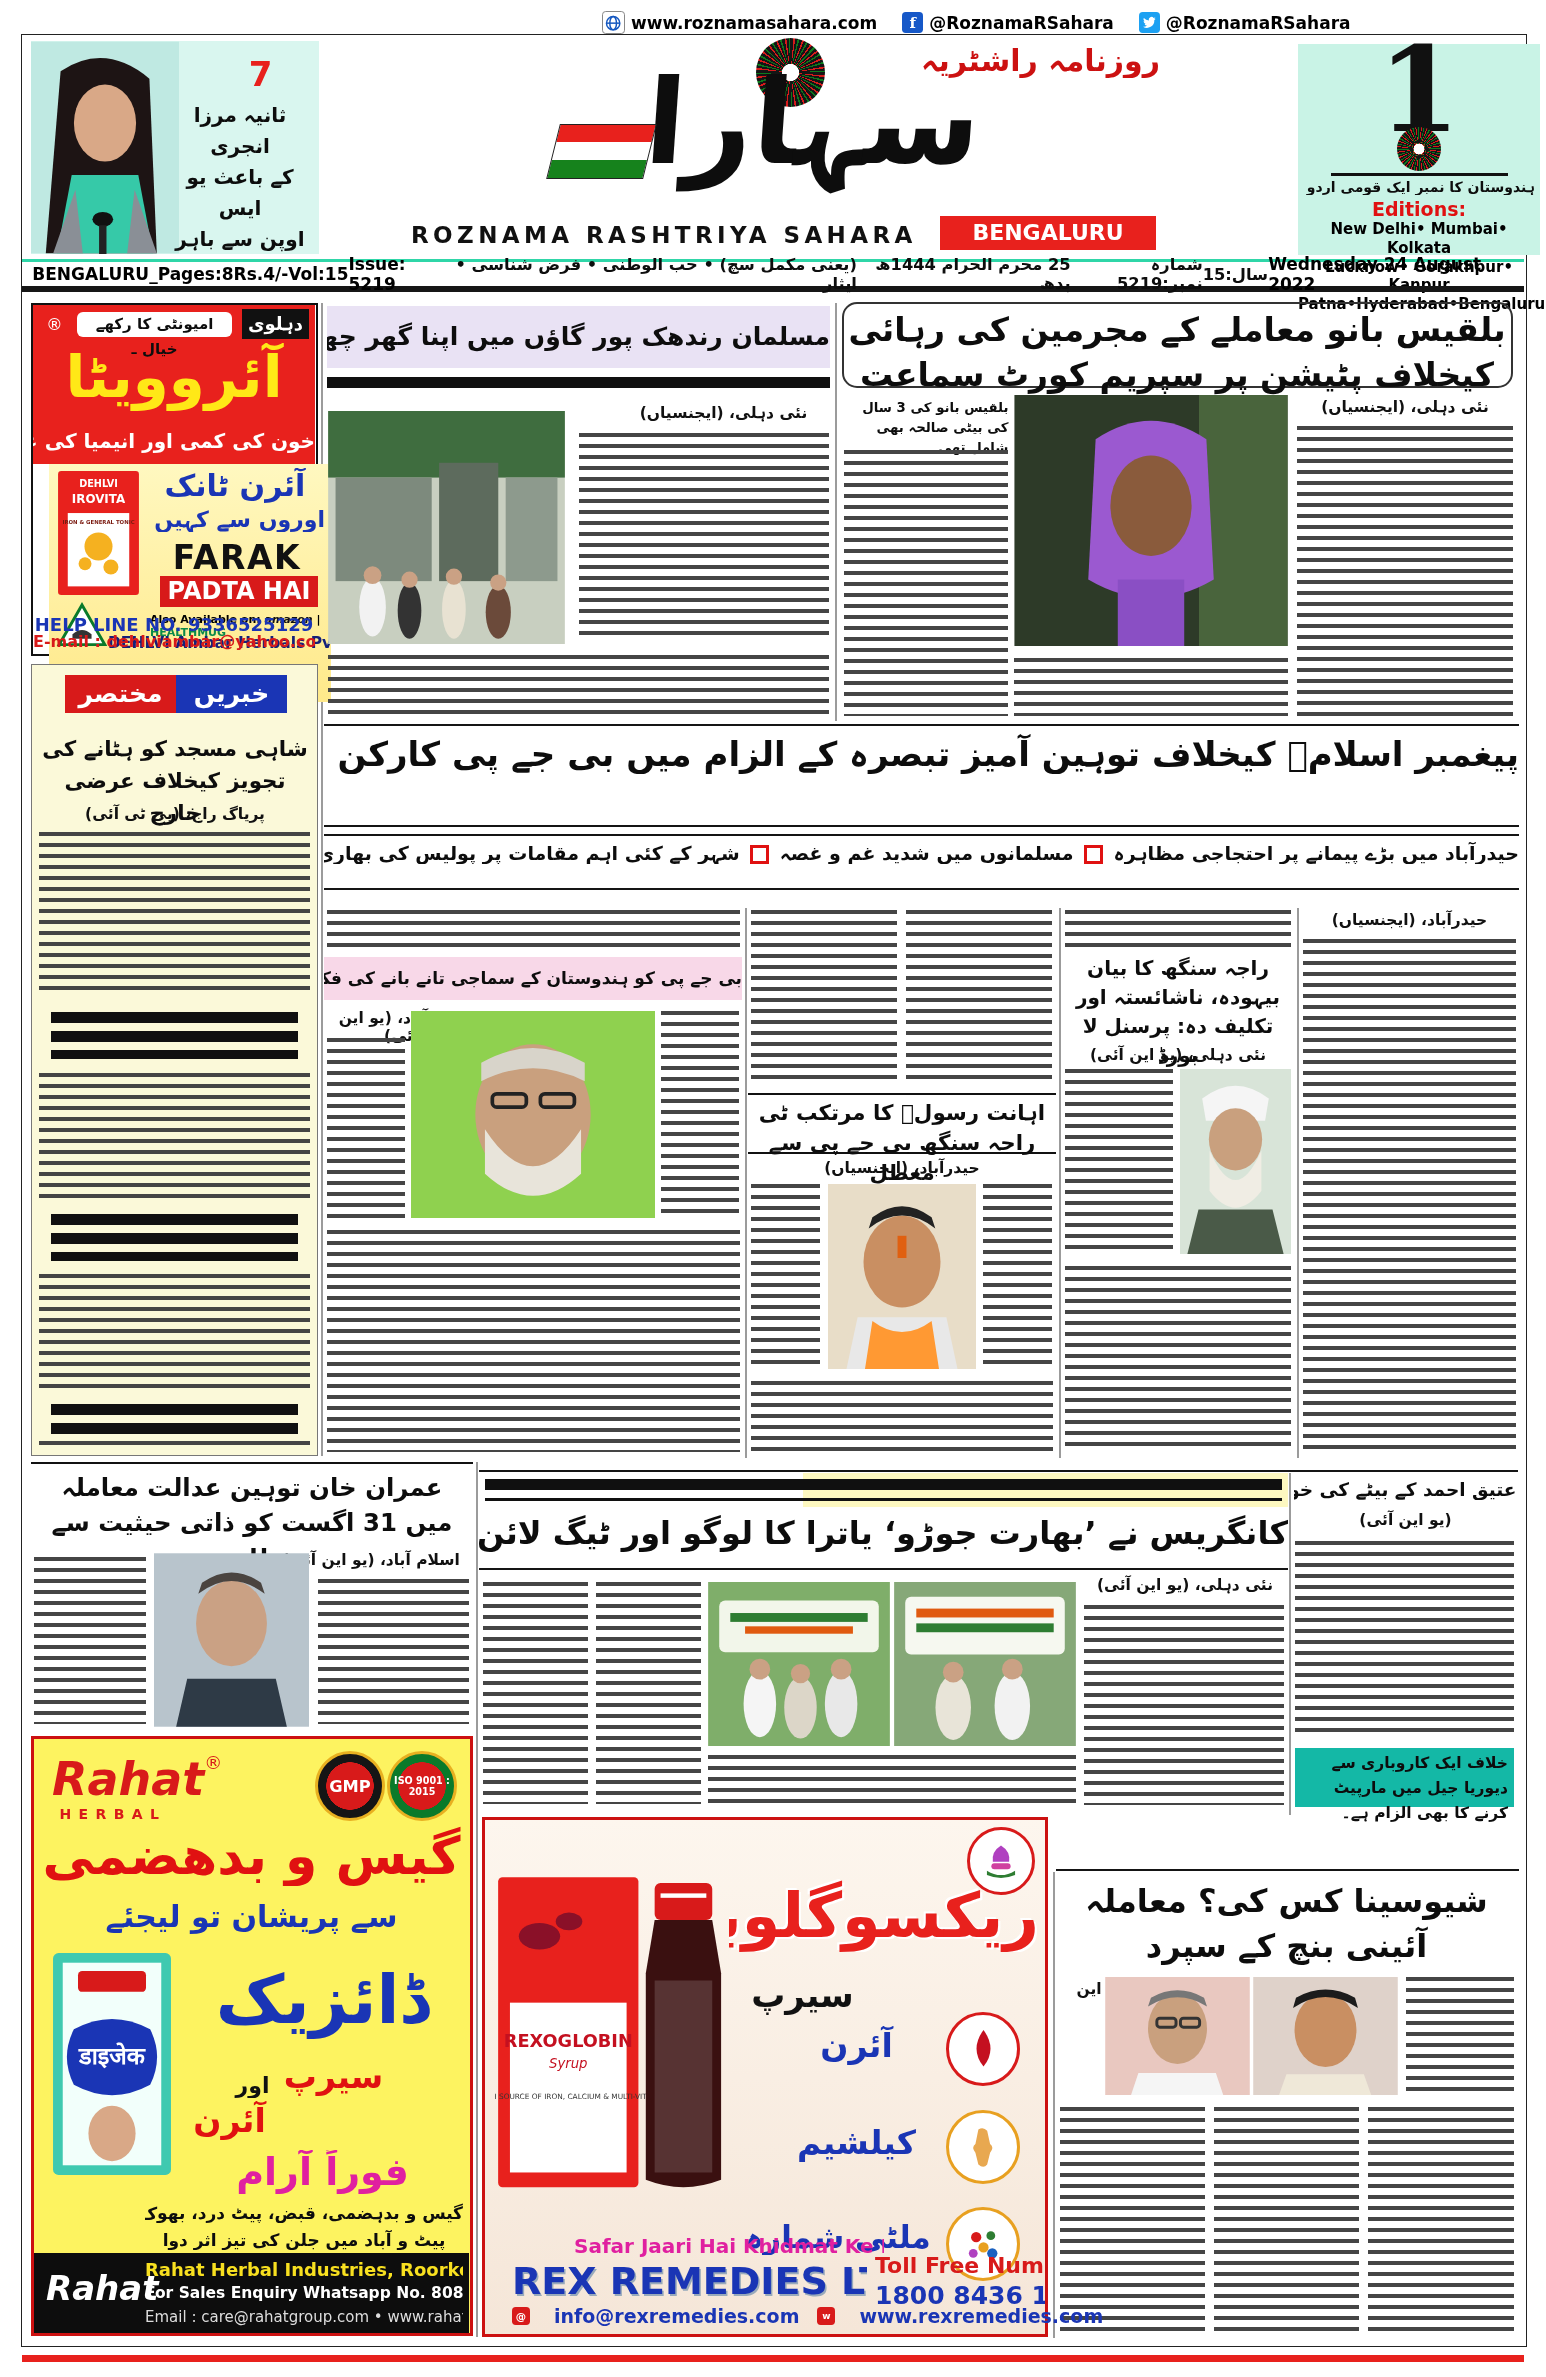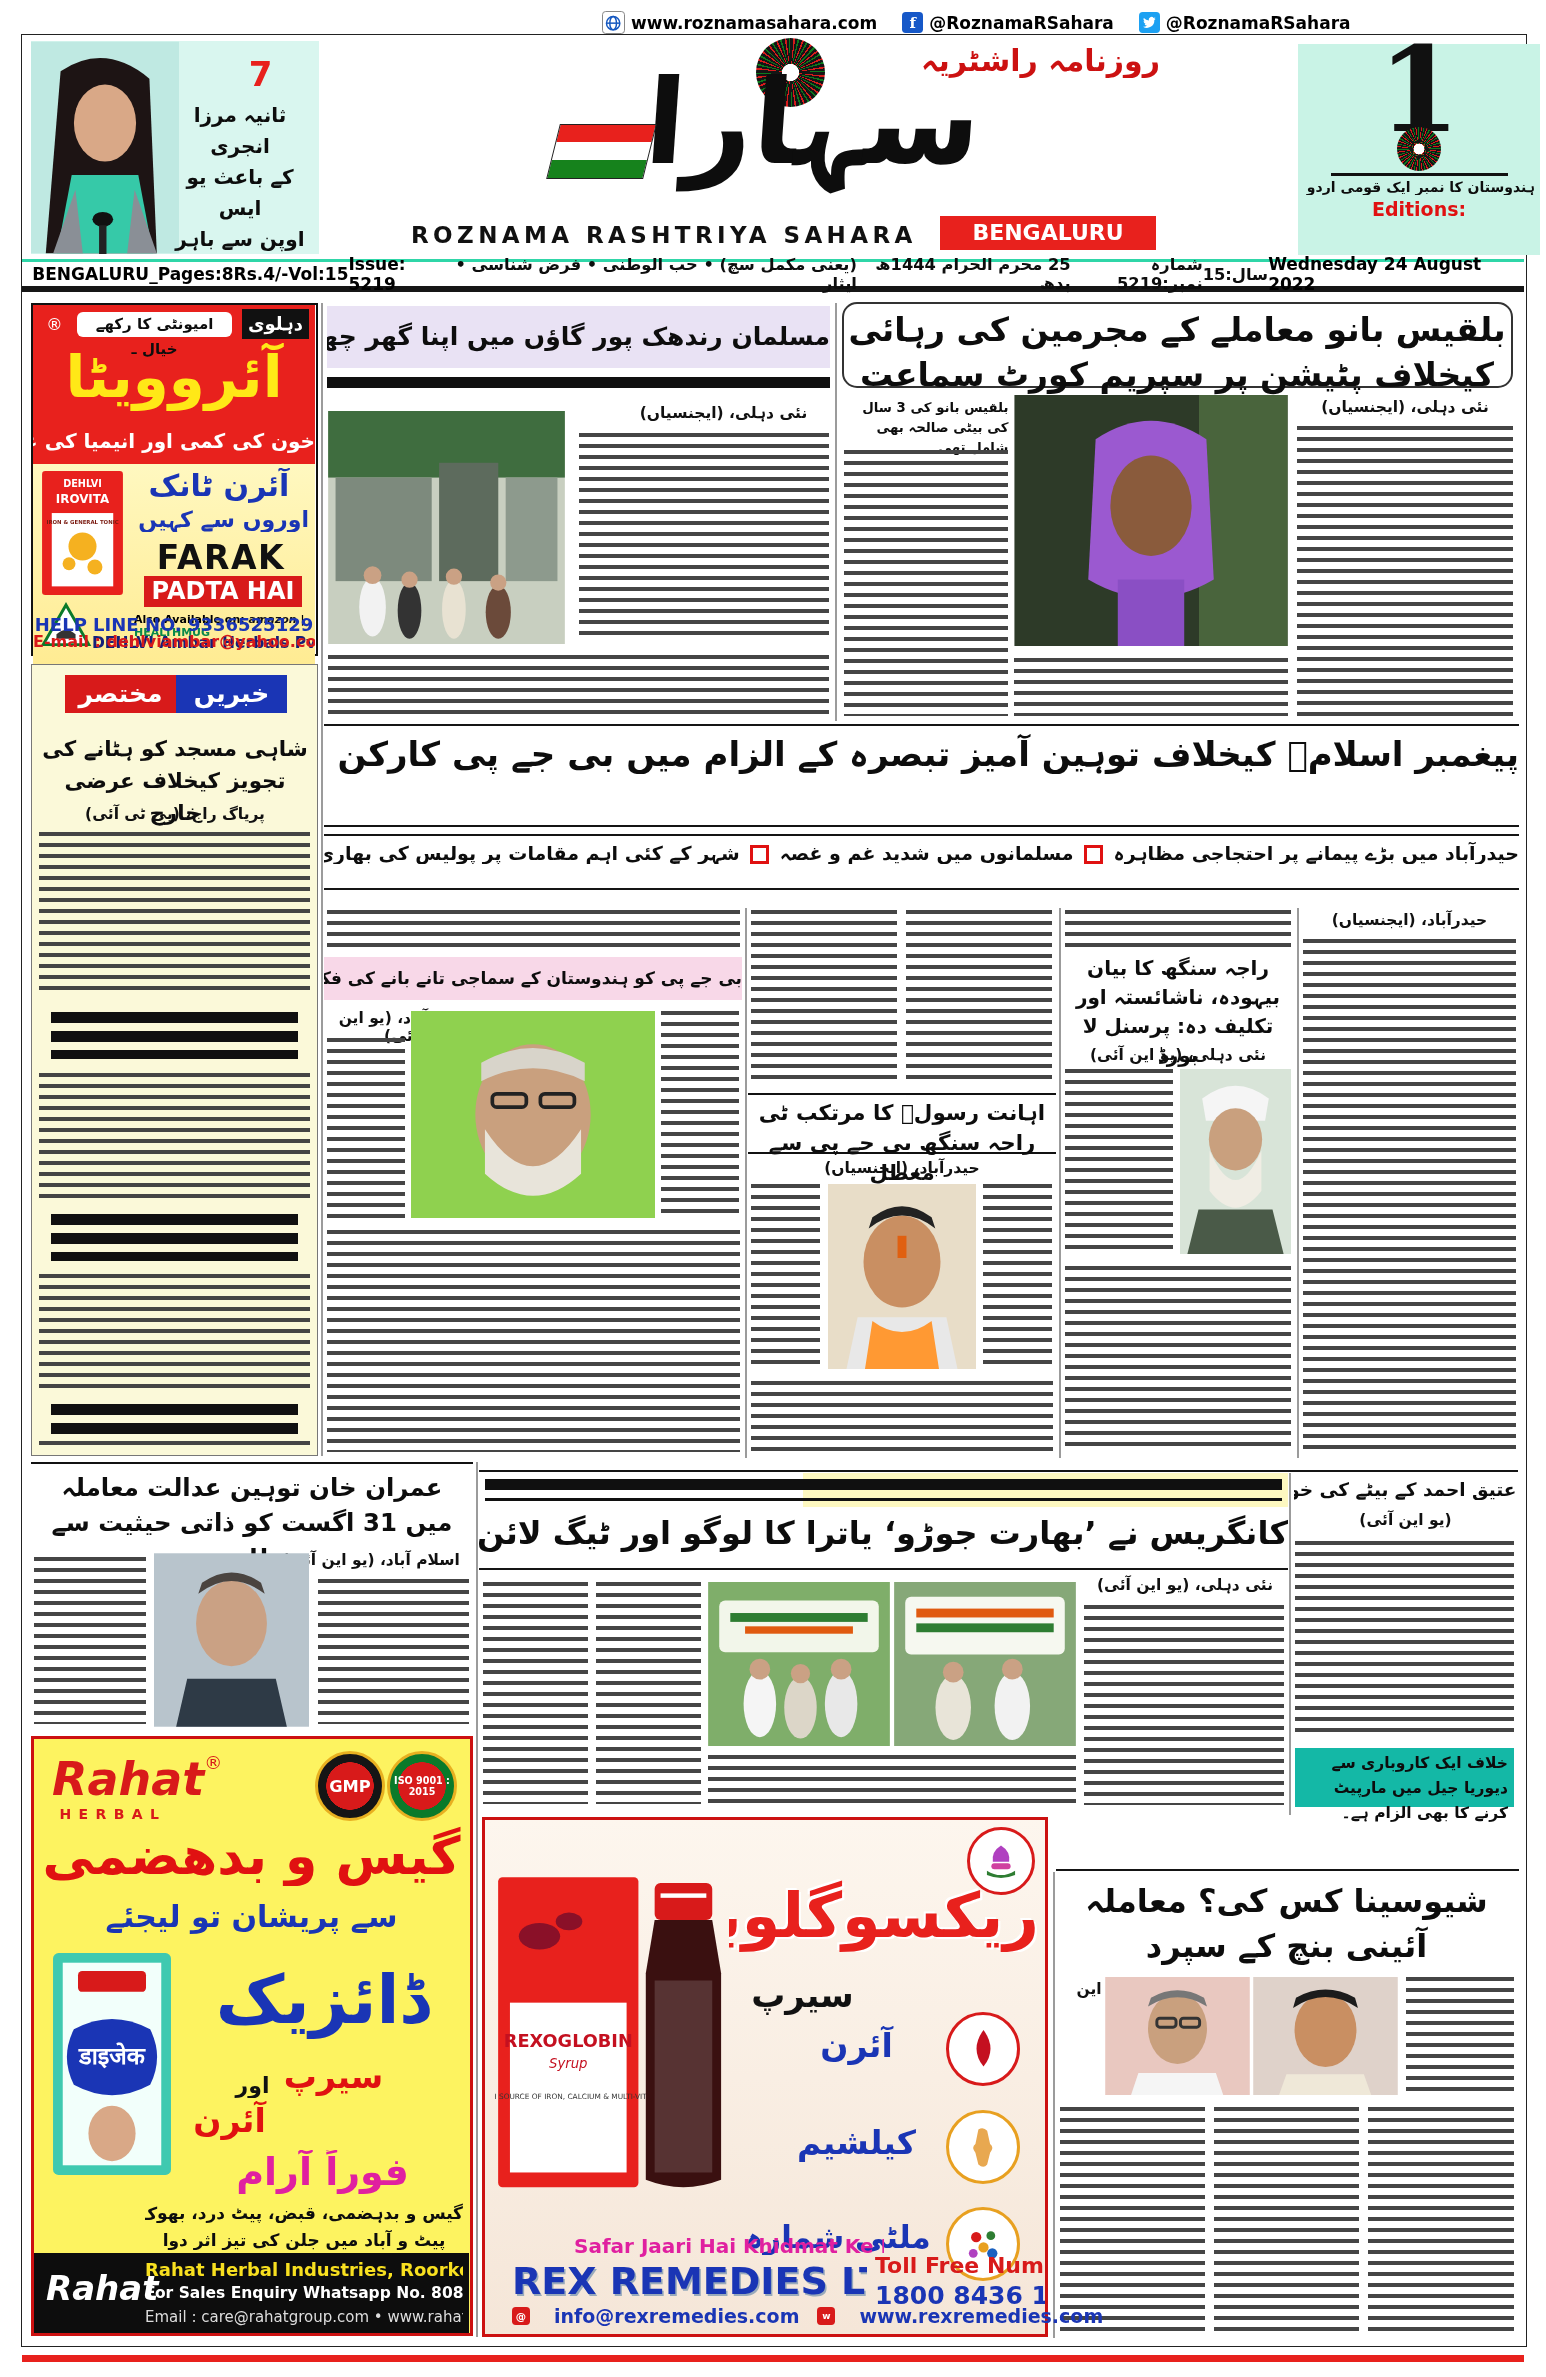--- a/index.html
+++ b/index.html
@@ -85,20 +85,25 @@
   <div class="abs flag" style="left:553px;top:124px;width:95px;height:53px"></div>
   <div class="abs lat nw" style="left:411px;top:222px;width:522px;font-size:23px;font-weight:bold;letter-spacing:4.4px;color:#111">ROZNAMA RASHTRIYA SAHARA</div>
   <div class="abs lat c" style="left:940px;top:216px;width:216px;height:34px;background:#e8211d;color:#fff;font-size:22px;font-weight:bold;line-height:34px">BENGALURU</div>
 
   <div class="abs" style="left:1298px;top:44px;width:242px;height:211px;background:#c9f3e6">
     <div class="abs c" style="left:0;top:-13.3px;width:242px;font-family:'DejaVu Serif',serif;font-size:118px;font-weight:bold;color:#111;line-height:1">1</div>
     <div class="abs burst" style="left:99px;top:83px;width:44px;height:44px"></div>
     <div class="abs" style="left:33px;top:129px;width:177px;height:3px;background:#111"></div>
     <div class="abs urdu c nw" style="left:6px;top:135px;width:231px;font-size:14px">ہندوستان کا نمبر ایک قومی اردو اخبار</div>
     <div class="abs lat c" style="left:0;top:154px;width:242px;font-size:19px;font-weight:bold;color:#e01111">Editions:</div>
+    <div class="abs lat c" style="left:0;top:176px;width:242px;font-size:15px;font-weight:bold;line-height:1.25">
+      <div>New Delhi• Mumbai• Kolkata</div>
+      <div>Lucknow• Gorakhpur• Kanpur</div>
+      <div>Patna•Hyderabad•Bengaluru</div>
+    </div>
   </div>
 
   <div class="abs" style="left:22px;top:259px;width:1502px;height:33px;border-top:3px solid #2fd6a8;border-bottom:6.7px solid #161616;display:flex;align-items:center;justify-content:space-between;padding:0 10.3px;box-sizing:border-box">
     <span class="lat" style="font-size:17px;font-weight:bold">BENGALURU_Pages:8</span>
     <span class="lat" style="font-size:17px;font-weight:bold">Rs.4/-</span>
     <span class="lat" style="font-size:17px;font-weight:bold">Vol:15</span>
     <span class="lat" style="font-size:17px;font-weight:bold">Issue: 5219</span>
     <span class="urdu" style="font-size:16.3px">(یعنی مکمل سچ) • حب الوطنی • فرض شناسی • ایثار</span>
     <span class="urdu" style="font-size:16.3px">25 محرم الحرام 1444ھ بدھ</span>
     <span class="urdu" style="font-size:16.3px">شمارہ نمبر:5219</span>
@@ -116,21 +121,21 @@
   <div class="vr" style="left:1053px;top:1872px;height:466px"></div>
 
   <div class="abs" style="left:31px;top:303px;width:287px;height:353px;border:2.2px solid #111;box-sizing:border-box">
     <div class="abs" style="left:0;top:0;width:282px;height:159px;background:#e8211d">
       <div class="abs urdu c" style="right:6px;top:4.4px;width:67px;height:30px;background:#111;color:#fff;font-size:18px;line-height:30px">دہلوی</div>
       <div class="abs urdu c" style="left:44px;top:7.4px;width:155px;height:25px;background:#fff;border-radius:6px;font-size:15px;line-height:25px">امیونٹی کا رکھے خیال ـ</div>
       <span class="abs lat" style="left:13.3px;top:10.3px;color:#fff;font-size:16.3px">®</span>
       <div class="abs urdu c nw" style="left:0;top:38px;width:282px;font-size:58px;color:#ffe817">آئرووِیٹا</div>
       <div class="abs urdu c nw" style="left:0;top:124px;width:282px;font-size:20px;color:#fff">خون کی کمی اور انیمیا کی علامات</div>
     </div>
-    <div class="abs" style="left:0;top:159px;width:282px;height:238px;background:linear-gradient(#fff8c0,#ffe98a)">
+    <div class="abs" style="left:16px;top:159px;width:282px;height:238px;background:linear-gradient(#fff8c0,#ffe98a)">
       <svg class="abs" style="left:9px;top:7.4px" width="81" height="124" viewBox="0 0 150 230">
         <rect width="150" height="230" rx="6" fill="#e8211d"></rect>
         <rect x="18" y="78" width="114" height="136" fill="#fff"></rect>
         <circle cx="75" cy="140" r="26" fill="#f5b120"></circle>
         <circle cx="50" cy="172" r="12" fill="#f5b120"></circle>
         <circle cx="98" cy="178" r="14" fill="#f5b120"></circle>
         <text x="75" y="30" font-size="18" fill="#fff" text-anchor="middle" font-weight="bold">DEHLVI</text>
         <text x="75" y="60" font-size="22" fill="#fff" text-anchor="middle" font-weight="bold">IROVITA</text>
         <text x="75" y="98" font-size="10" fill="#7a1a10" text-anchor="middle" font-weight="bold">IRON &amp; GENERAL TONIC</text>
       </svg>

